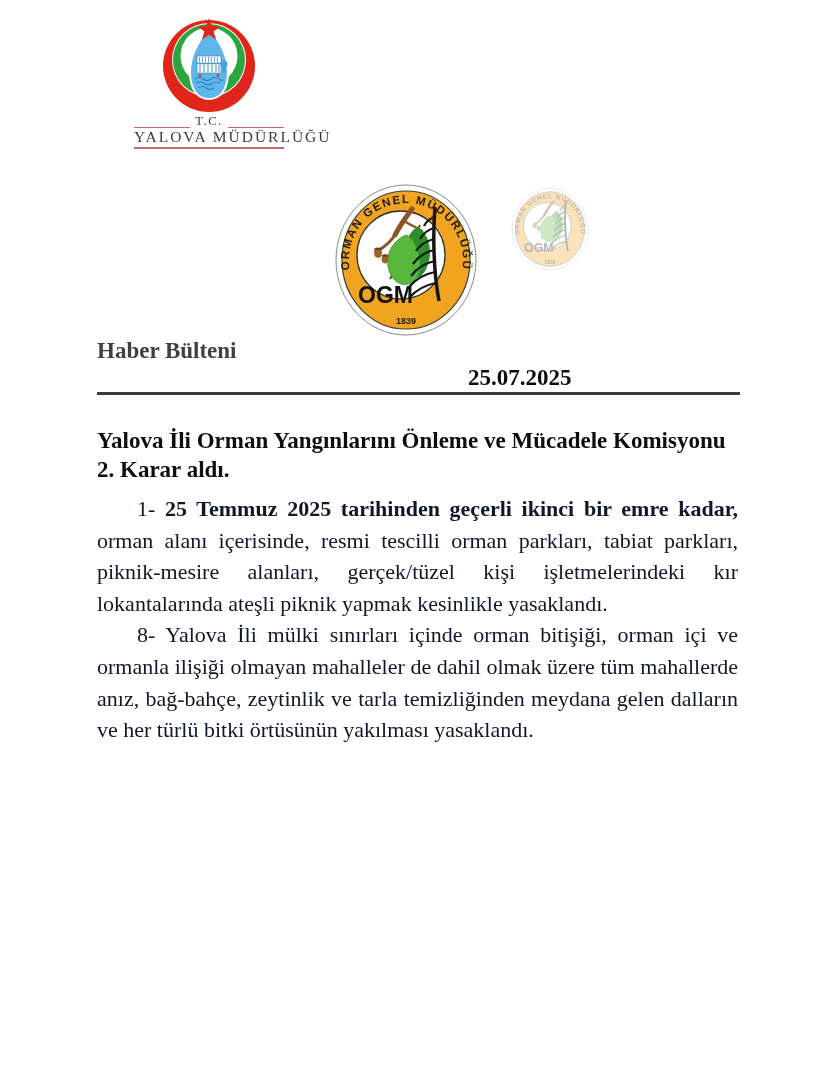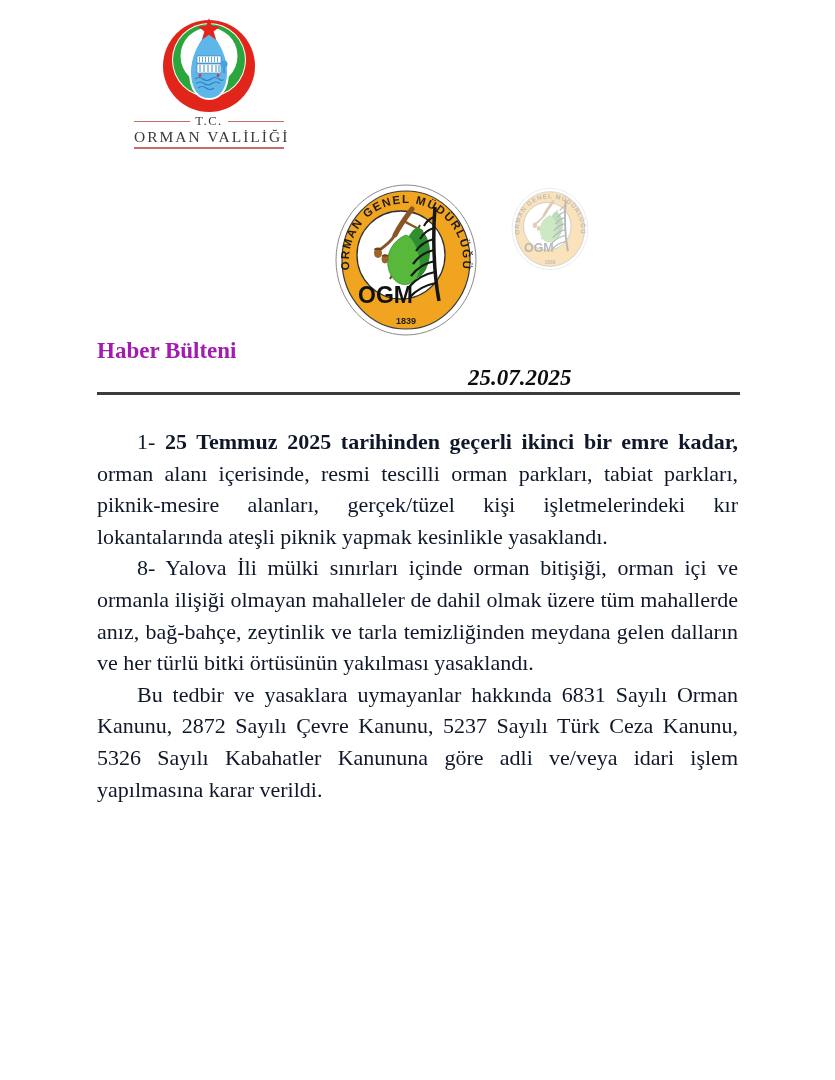--- a/index.html
+++ b/index.html
@@ -8,31 +8,31 @@
     position:relative;
     width:835px; height:1080px;
     background:#ffffff;
     overflow:hidden;
     font-family:"Liberation Serif","DejaVu Serif",serif;
     color:#111111;
   }
   
   .valilik { position:absolute; left:134px; top:14px; width:150px; text-align:center; }
   .valilik svg { display:block; }
-  .tc-row { display:flex; align-items:center; gap:5px; margin-top:1px; }
+  .tc-row { display:flex; align-items:flex-end; gap:5px; margin-top:1px; }
   .tc-row .rule-s { flex:1; height:1.5px; background:#c96b6b; }
   .tc-label { font-size:12.5px; letter-spacing:1.5px; color:#3a3a3a; line-height:13px; }
   .valilik-name { font-size:15.5px; letter-spacing:2px; color:#3a3a3a; line-height:16px; margin-top:1px; white-space:nowrap; }
   .valilik-underline { height:1.5px; background:#c96b6b; margin-top:2px; }
   
   .ogm-solid { position:absolute; left:334px; top:183px; width:144px; height:154px; }
   .ogm-faded { position:absolute; left:511px; top:187px; width:78px; height:84px; opacity:0.30; }
   
-  .haber { position:absolute; left:97px; top:338px; font-size:23px; font-weight:bold; color:#a21caf; }
-  .date  { position:absolute; left:468px; top:365px; font-size:23px; font-weight:bold; color:#0d0d0d;font-style:italic; }
+  .haber { position:absolute; left:97px; top:338px; font-size:23px; font-weight:bold; color:#404040; }
+  .date  { position:absolute; left:468px; top:365px; font-size:23px; font-weight:bold; color:#0d0d0d; }
   .hrule { position:absolute; left:97px; top:392px; width:643px; height:3px; background:#3c3c3c; }
   
   .flow { position:absolute; left:97px; top:426px; width:641px; }
   .doc-title { font-size:23px; font-weight:bold; line-height:29px; margin-bottom:9px; color:#0d0d0d; }
   .para { font-size:22px; line-height:31.6px; text-align:justify; text-indent:40px; color:#0f172a; }
   .para .b { font-weight:bold; }
 </style>
 </head>
 <body>
 
@@ -81,21 +81,21 @@
         <path d="M64,74 q4,-3 8,0 t8,0"></path>
       </g>
 
       <polygon points="75,4 77.8,12.1 86.4,12.3 79.6,17.5 82.1,25.7 75,20.8 67.9,25.7 70.4,17.5 63.6,12.3 72.2,12.1" fill="#e1251b"></polygon>
     </svg>
     <div class="tc-row">
       <span class="rule-s"></span>
       <span class="tc-label">T.C.</span>
       <span class="rule-s"></span>
     </div>
-    <div class="valilik-name">ORMAN VALİLİĞİ</div>
+    <div class="valilik-name">YALOVA MÜDÜRLÜĞÜ</div>
     <div class="valilik-underline"></div>
   </div>
 
   <div class="ogm-solid">
     <svg width="144" height="154" viewBox="0 0 144 154">
       <ellipse cx="72" cy="77" rx="70" ry="75" fill="#ffffff" stroke="#8a8a8a" stroke-width="1"></ellipse>
       <ellipse cx="72" cy="77" rx="64" ry="69" fill="#f0a41f" stroke="#3a3a3a" stroke-width="1.2"></ellipse>
       <path id="ogmArcA" d="M 20.3,101.1 A 57,57 0 1,1 123.7,101.1" fill="none"></path>
       <text font-size="11.5" font-weight="bold" fill="#1b1b1b" letter-spacing="1.6" font-family="Liberation Sans, sans-serif">
         <textPath href="#ogmArcA" startOffset="50%" text-anchor="middle">ORMAN GENEL MÜDÜRLÜĞÜ</textPath>
@@ -159,20 +159,20 @@
       <text x="24" y="120" font-size="23" font-weight="bold" fill="#111111" font-family="Liberation Sans, sans-serif">OGM</text>
       <text x="72" y="141" font-size="9" font-weight="bold" fill="#1b1b1b" text-anchor="middle" font-family="Liberation Sans, sans-serif">1839</text>
     </svg>
   </div>
 
   <div class="haber">Haber Bülteni</div>
   <div class="date">25.07.2025</div>
   <div class="hrule"></div>
 
   <div class="flow">
+    <div class="doc-title">Yalova İli Orman Yangınlarını Önleme ve Mücadele Komisyonu 2. Karar aldı.</div>
     <div>
         <p class="para"><span>1- </span><span class="b">25 Temmuz 2025 tarihinden geçerli ikinci bir emre kadar,</span><span> orman alanı içerisinde, resmi tescilli orman parkları, tabiat parkları, piknik-mesire alanları, gerçek/tüzel kişi işletmelerindeki kır lokantalarında ateşli piknik yapmak kesinlikle yasaklandı.</span></p>
         <p class="para"><span>8- Yalova İli mülki sınırları içinde orman bitişiği, orman içi ve ormanla ilişiği olmayan mahalleler de dahil olmak üzere tüm mahallerde anız, bağ-bahçe, zeytinlik ve tarla temizliğinden meydana gelen dalların ve her türlü bitki örtüsünün yakılması yasaklandı.</span></p>
-        <p class="para"><span>Bu tedbir ve yasaklara uymayanlar hakkında 6831 Sayılı Orman Kanunu, 2872 Sayılı Çevre Kanunu, 5237 Sayılı Türk Ceza Kanunu, 5326 Sayılı Kabahatler Kanununa göre adli ve/veya idari işlem yapılmasına karar verildi.</span></p>
       </div>
   </div>
 
 </div>
 
 </body></html>

